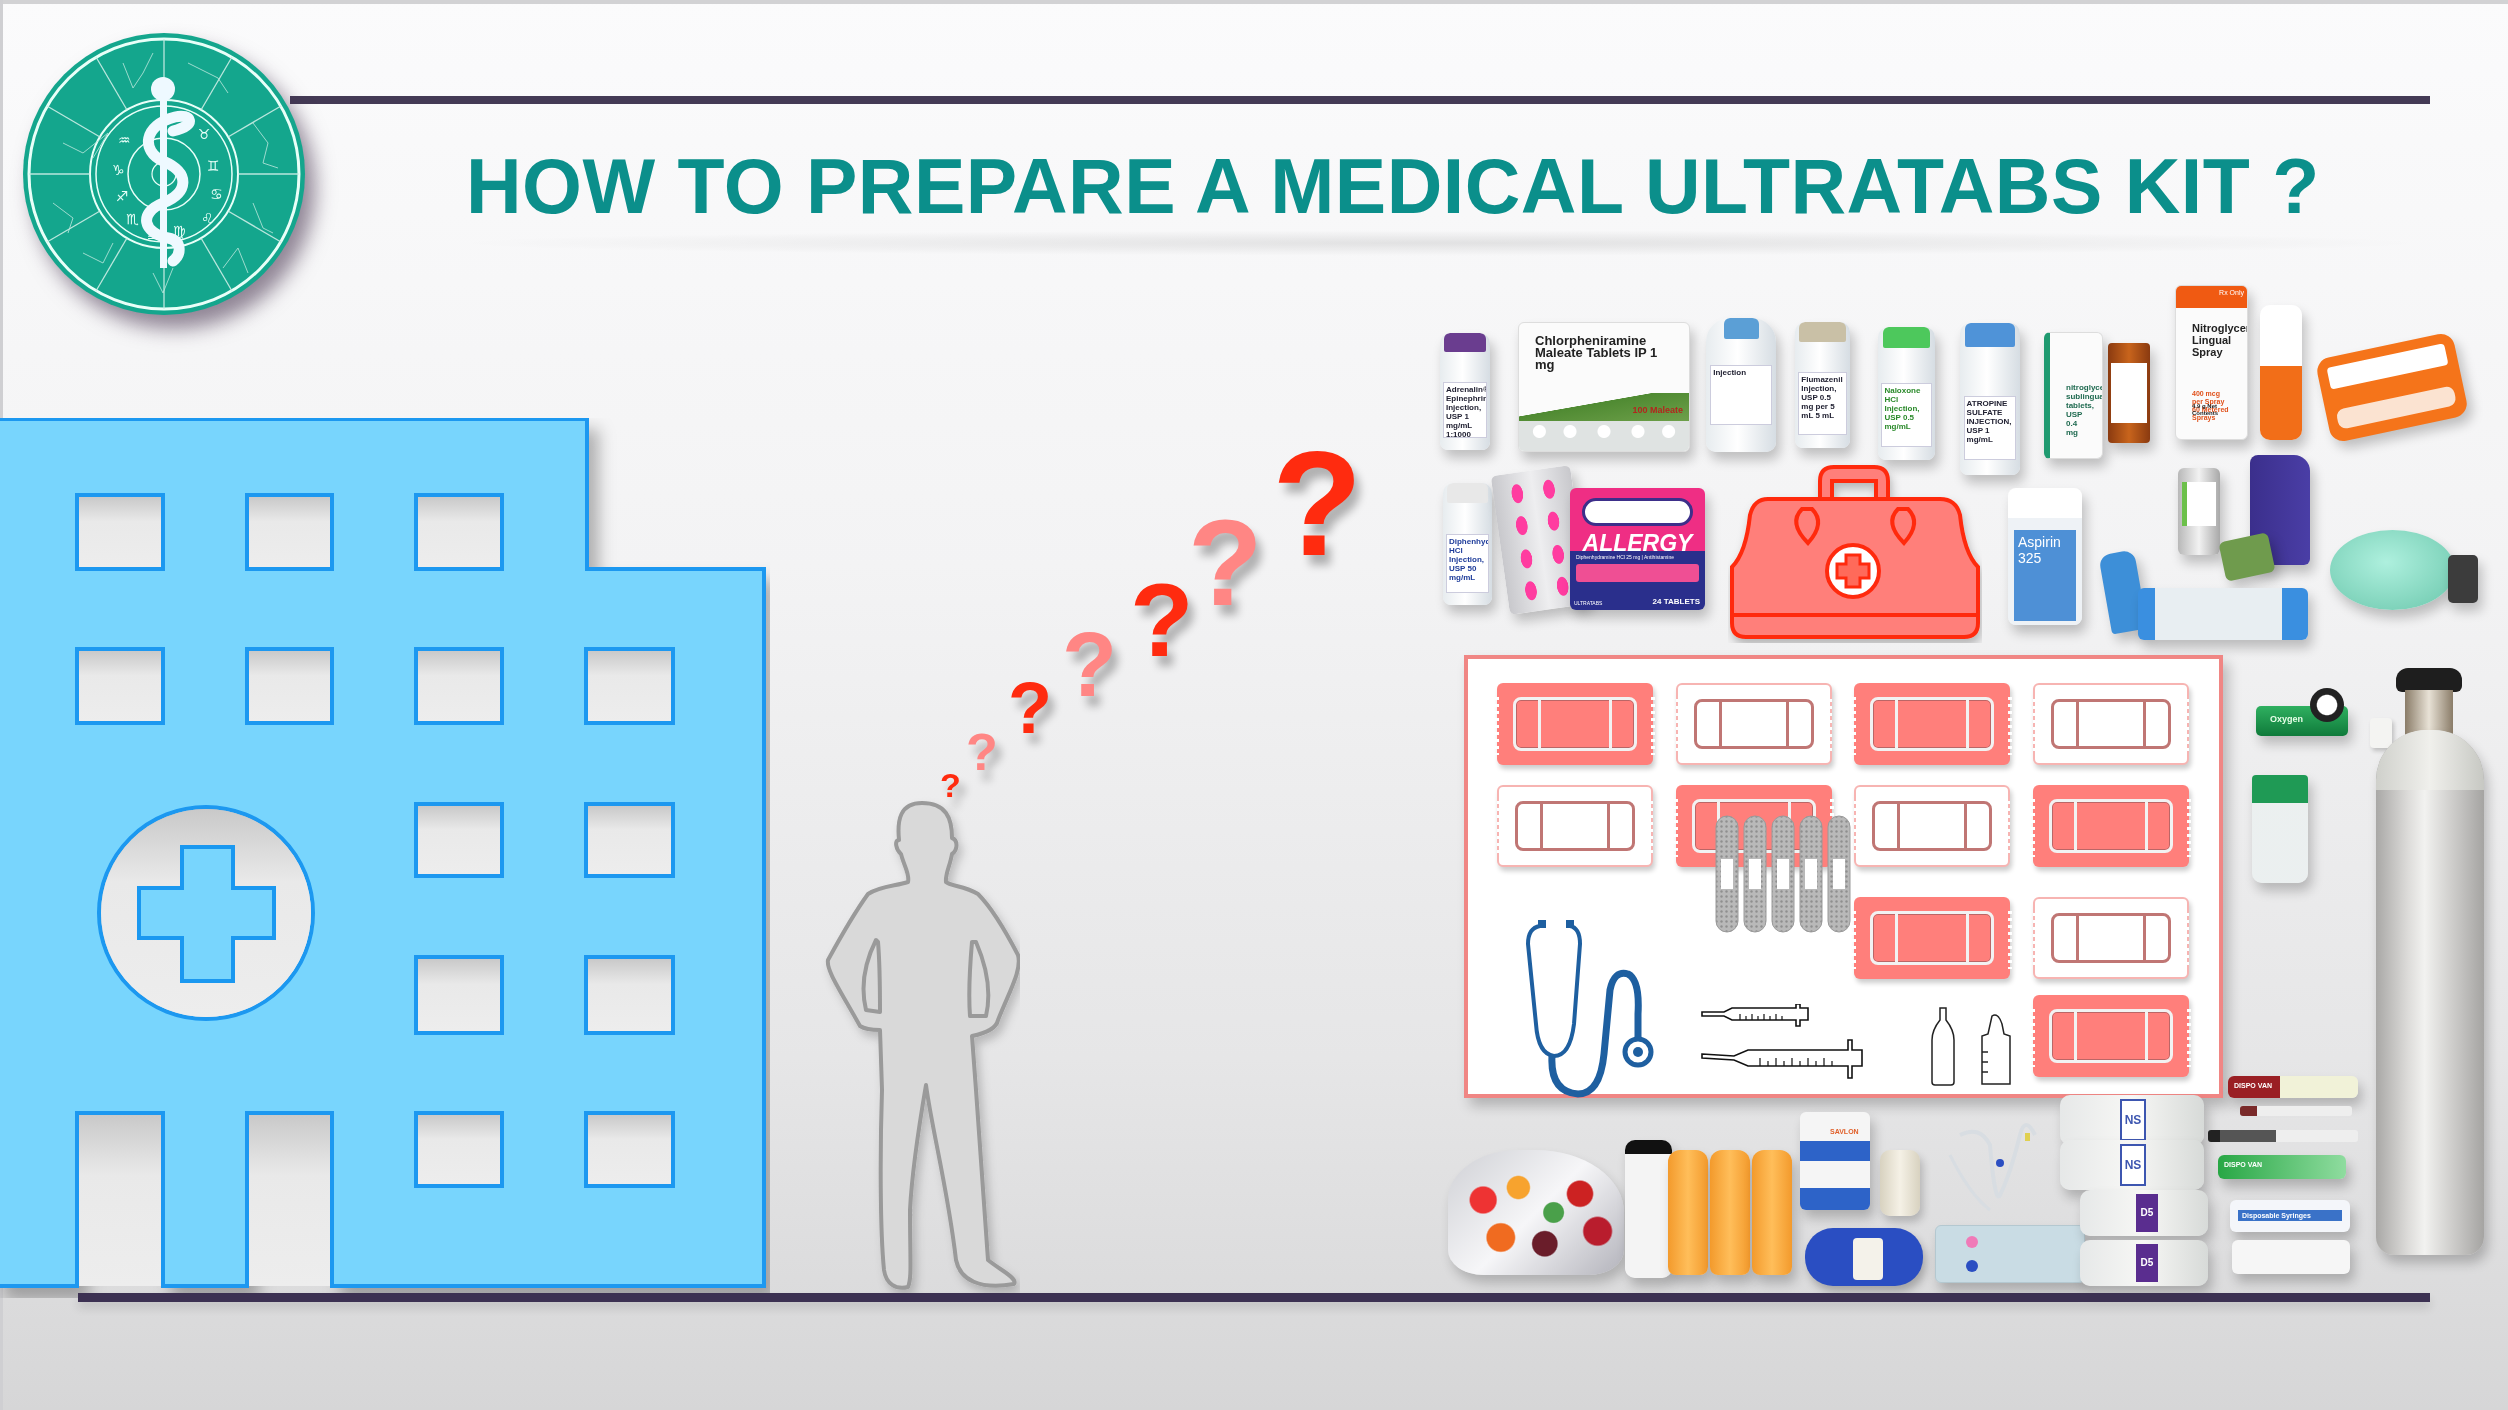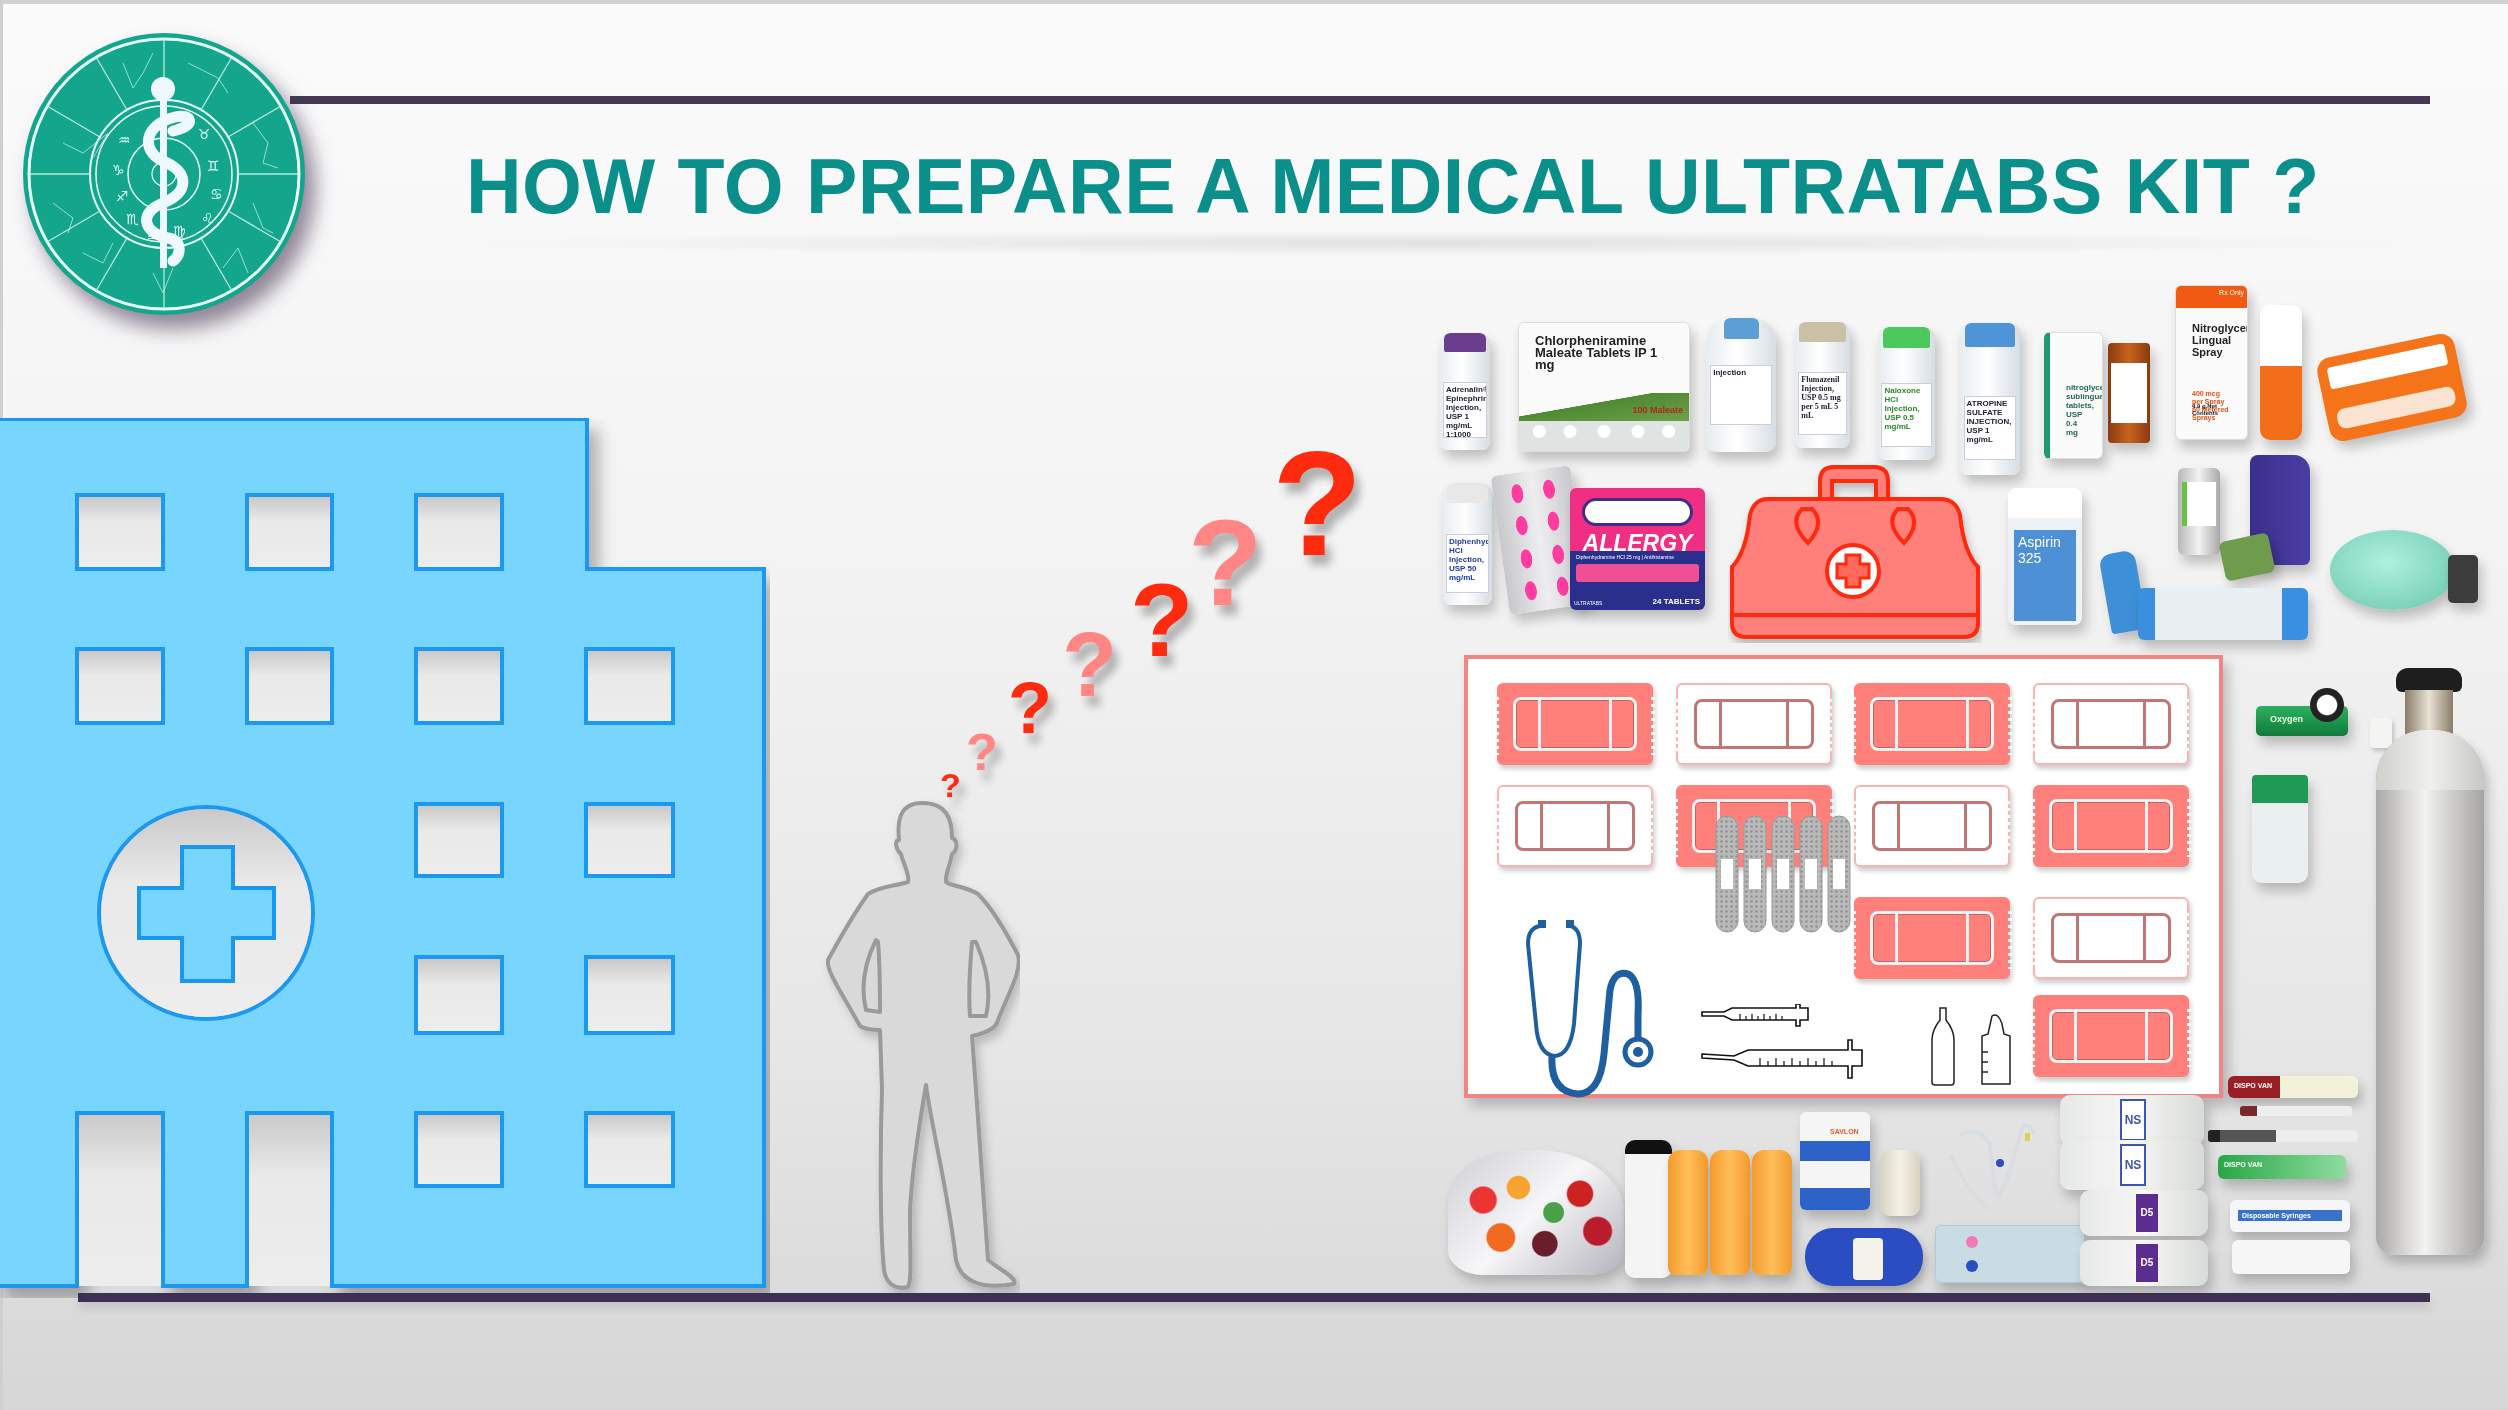--- a/index.html
+++ b/index.html
@@ -251,21 +251,21 @@
       radial-gradient(circle at 88% 35%, #fff 6px, transparent 7px), #dfe3e2;"></div>
 </div>
 
 <div class="abs item vial" style="left:1706px; top:318px; width:70px; height:134px; border-radius:24px 24px 10px 10px;">
   <div class="cap" style="background:#5b9fd6; left:25%; right:25%;"></div>
   <div class="label" style="top:35%; bottom:20%;">Injection</div>
 </div>
 
 <div class="abs item vial" style="left:1795px; top:322px; width:55px; height:126px;">
   <div class="cap" style="background:#c9c0a6;"></div>
-  <div class="label" style="top:40%;font-family:Liberation Serif, serif;">Flumazenil Injection, USP 0.5 mg per 5 mL 5 mL</div>
+  <div class="label" style="top:40%;">Flumazenil Injection, USP 0.5 mg per 5 mL 5 mL</div>
 </div>
 
 <div class="abs item vial" style="left:1878px; top:327px; width:57px; height:133px;">
   <div class="cap" style="background:#4dc85c;"></div>
   <div class="label" style="color:#2a8a2a;">Naloxone HCl Injection, USP 0.5 mg/mL</div>
 </div>
 
 <div class="abs item vial" style="left:1960px; top:323px; width:60px; height:152px;">
   <div class="cap" style="background:#4f93d8;"></div>
   <div class="label" style="top:48%;">ATROPINE SULFATE INJECTION, USP 1 mg/mL</div>

